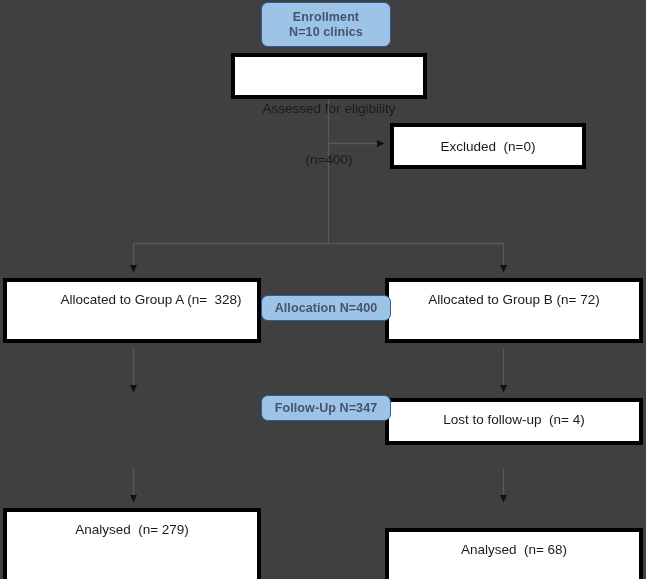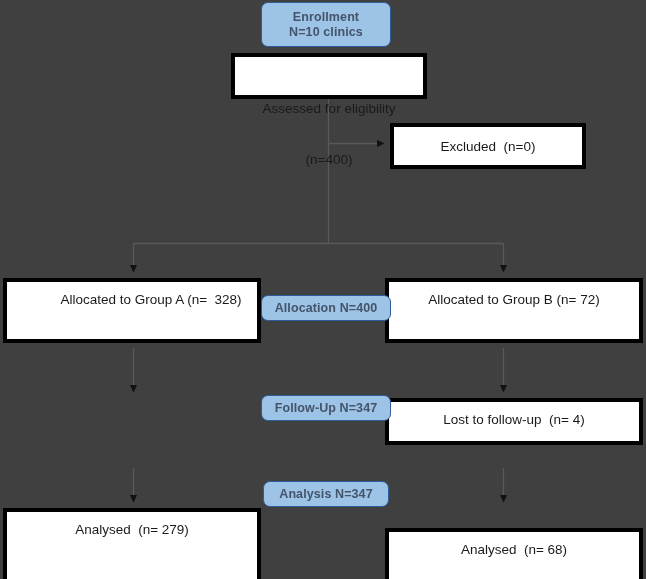--- a/index.html
+++ b/index.html
@@ -119,23 +119,20 @@
   </div>
 
   <div class="badge" id="badge-allocation">
     <span>Allocation N=400</span>
   </div>
 
   <div class="badge" id="badge-followup">
     <span>Follow-Up N=347</span>
   </div>
 
-  <div class="badge" id="badge-analysis">
-    <span>Analysis N=347</span>
-  </div>
 
   <div class="node" id="node-eligibility">
     <div>
       <div>Assessed for eligibility</div>
       <div>(n=400)</div>
     </div>
   </div>
 
   <div class="node center-v" id="node-excluded">
     <span>Excluded  (n=0)</span>

